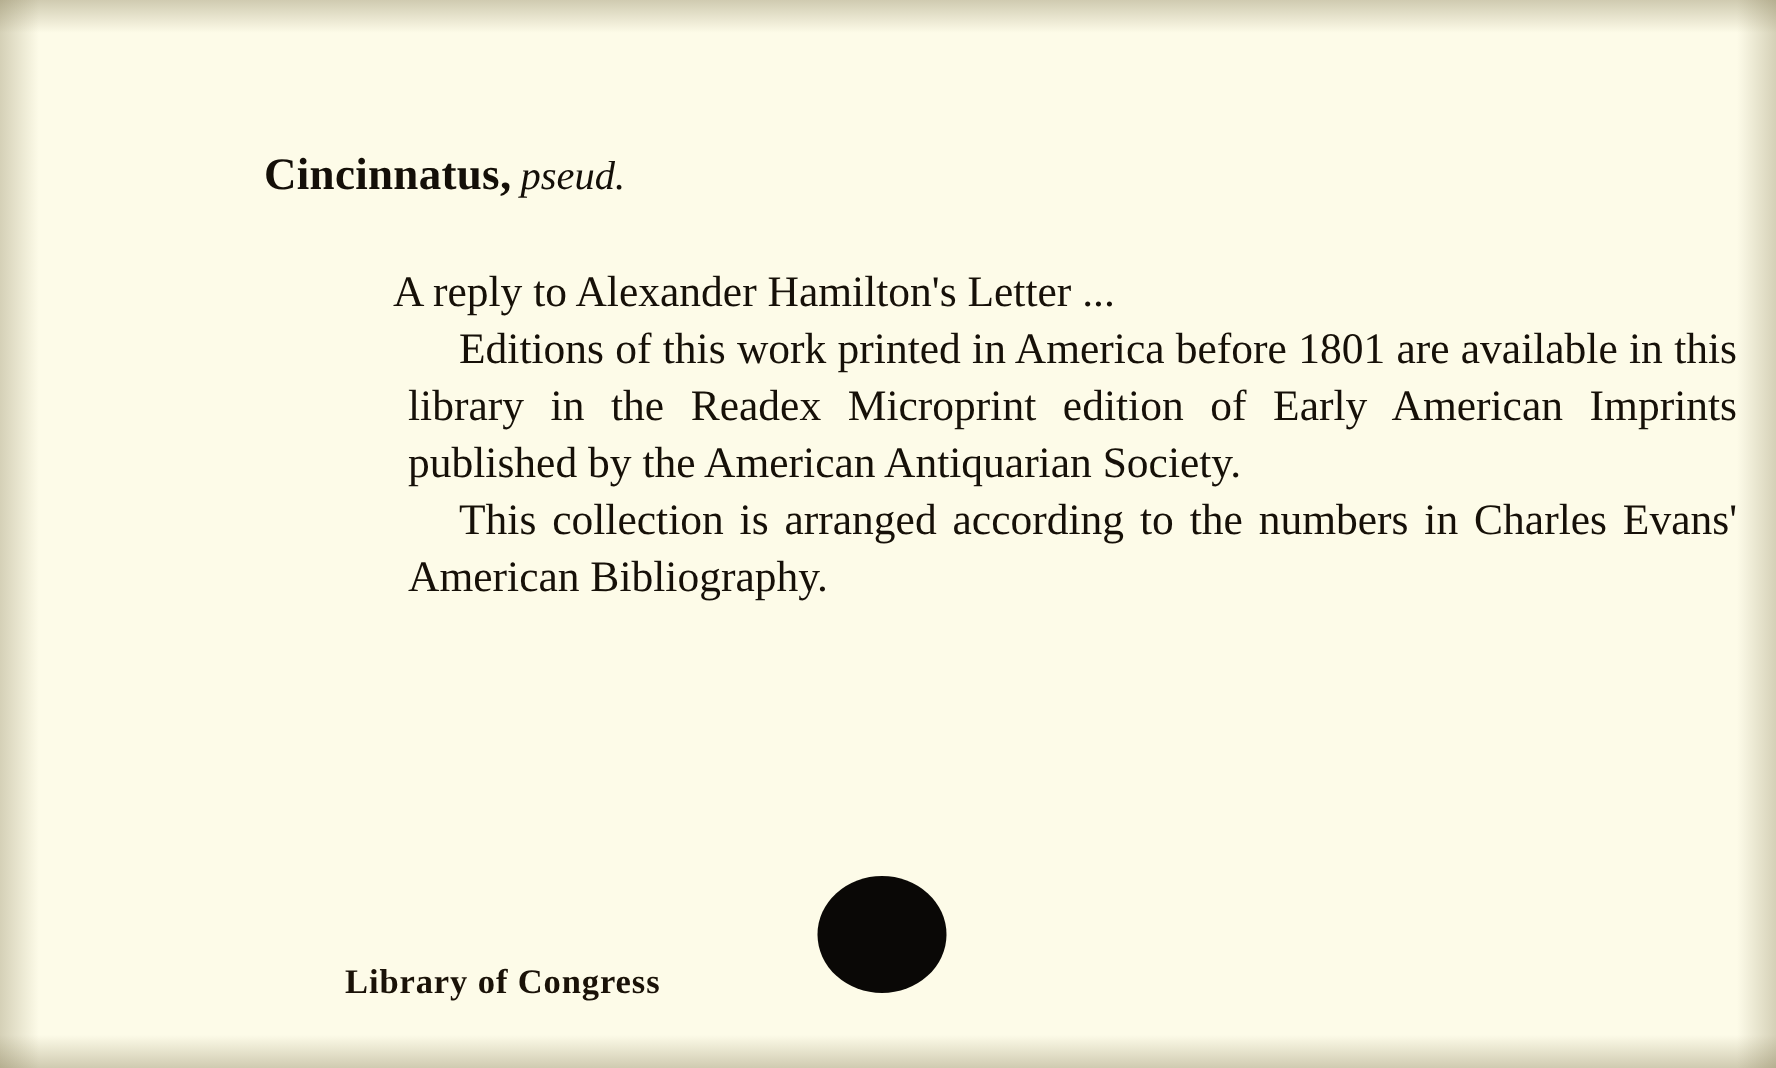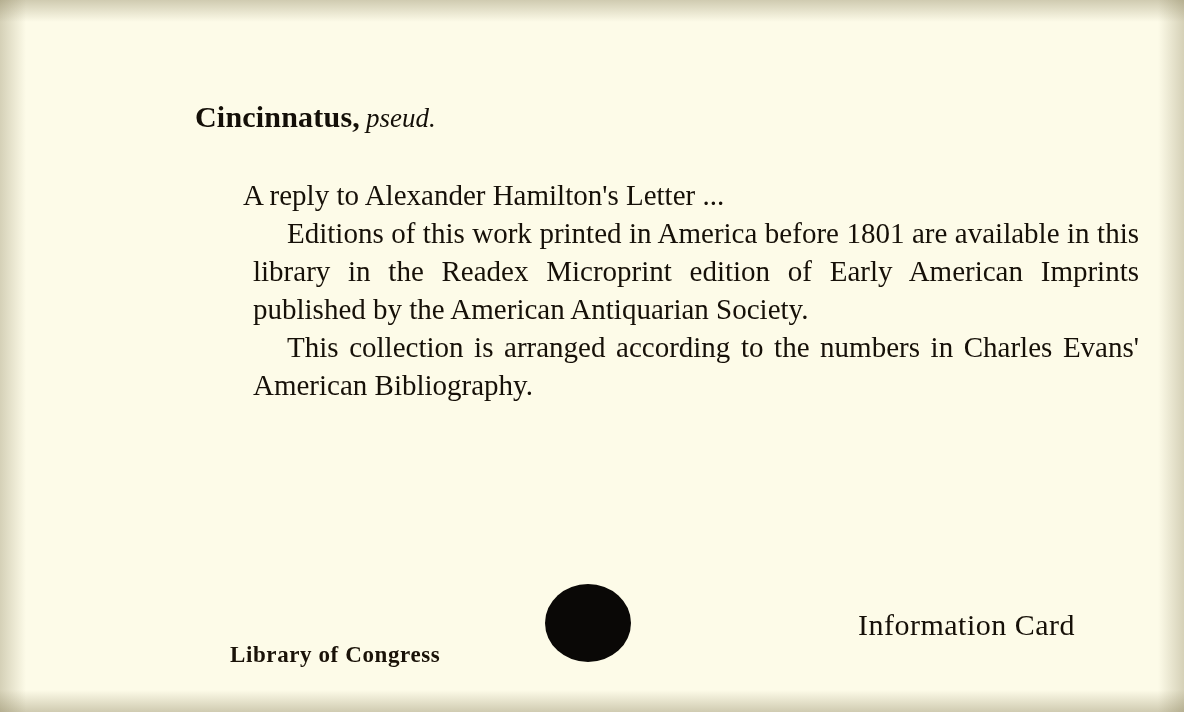--- a/index.html
+++ b/index.html
@@ -30,40 +30,40 @@
     pointer-events: none;
     background:
       linear-gradient(to right, rgba(120,110,70,0.30) 0px, rgba(120,110,70,0.0) 26px),
       linear-gradient(to left,  rgba(120,110,70,0.30) 0px, rgba(120,110,70,0.0) 26px),
       linear-gradient(to bottom, rgba(120,110,70,0.34) 0px, rgba(120,110,70,0.0) 22px),
       linear-gradient(to top,    rgba(120,110,70,0.34) 0px, rgba(120,110,70,0.0) 22px);
   }
 
   .heading {
     position: absolute;
-    left: 195px;
+    left: 176px;
     top: 100px;
     font-size: 30px;
     color: #140f08;
     white-space: nowrap;
   }
   .heading .name {
     font-weight: bold;
     letter-spacing: 0.2px;
   }
   .heading .pseud {
     font-style: italic;
     font-weight: normal;
     font-size: 27px;
     margin-left: 6px;
   }
 
   .body-block {
     position: absolute;
-    left: 209px;
+    left: 228px;
     top: 176px;
     width: 930px;
     color: #161008;
     font-size: 29px;
     line-height: 38px;
   }
 
   .para {
     margin: 0;
     text-indent: 34px;
@@ -117,15 +117,14 @@
   <div class="body-block">
     <p class="para">A reply to Alexander Hamilton's Letter ...</p>
     <p class="para">Editions of this work printed in America before 1801 are available in this library in the Readex Microprint edition of Early American Imprints published by the American Antiquarian Society.</p>
     <p class="para">This collection is arranged according to the numbers in Charles Evans' American Bibliography.</p>
   </div>
 
   <div class="footer-left">Library of Congress</div>
 
   <div class="punch-hole"></div>
 
-  <div class="footer-right">Information Card</div>
 
 </div>
 
 </body></html>

